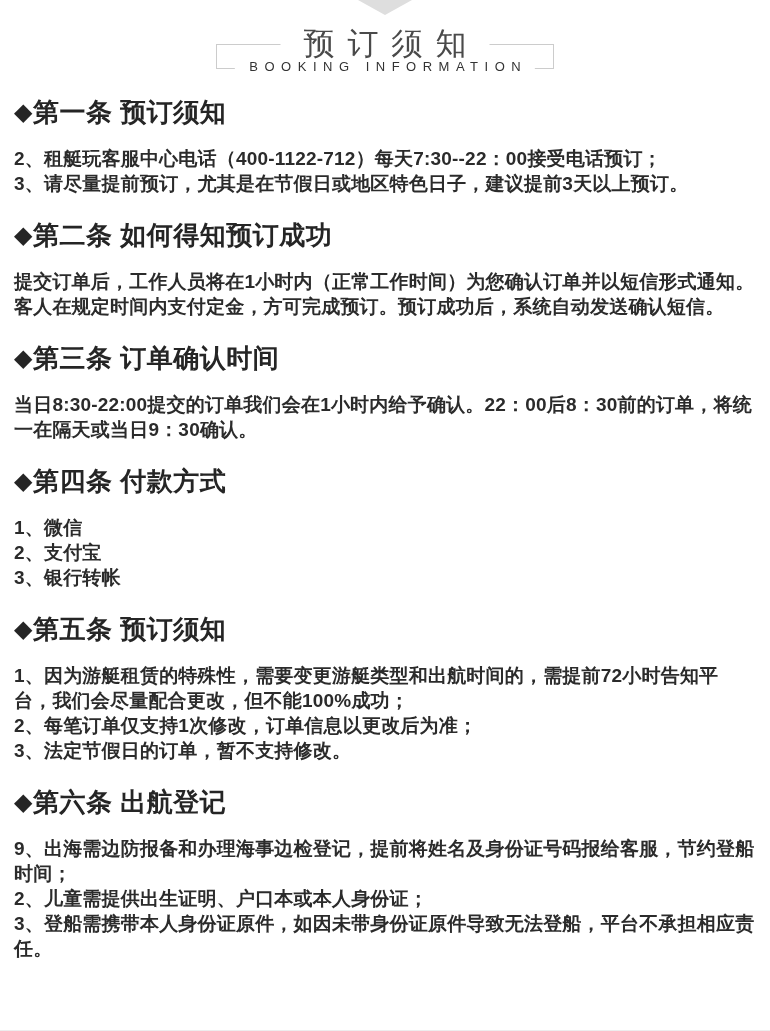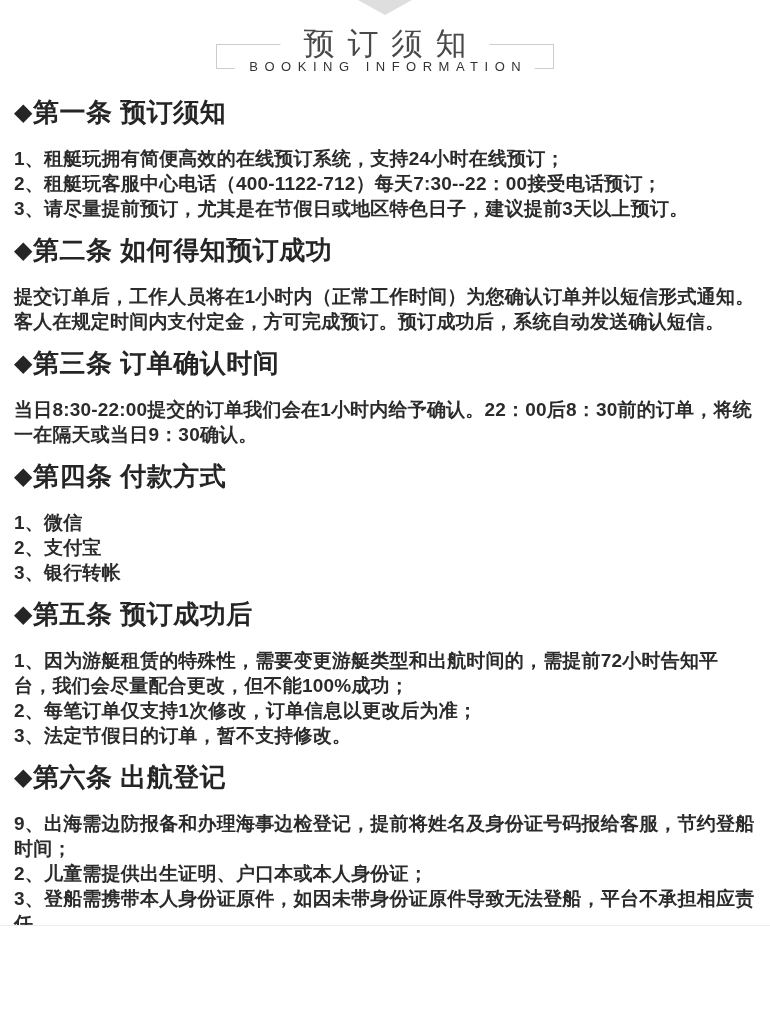--- a/index.html
+++ b/index.html
@@ -10,21 +10,21 @@
     --subtitle-text: #333333;
     --box-border: #cccccc;
     --arrow: #dedede;
   }
   * { margin: 0; padding: 0; box-sizing: border-box; }
   html, body { background: var(--bg); }
   body { font-family: "Liberation Sans", "DejaVu Sans", sans-serif; }
   .page {
     position: relative;
     width: 770px;
-    height: 926px;
+    height: 1031px;
     margin: 0 auto;
     background: var(--bg);
     overflow: hidden;
     border-bottom: 1px solid #ededed;
   }
   
   .top-arrow {
     width: 0;
     height: 0;
     margin: 0 auto;
@@ -66,21 +66,21 @@
     line-height: 14px;
     letter-spacing: 6.5px;
     text-indent: 6.5px;
     color: var(--subtitle-text);
     font-weight: 400;
     white-space: nowrap;
   }
   .content {
     padding: 28px 14px 0;
   }
-  .section + .section { margin-top: 14px; }
+  .section + .section { margin-top: 24px; }
   .section-heading {
     font-size: 26px;
     line-height: 30px;
     font-weight: 700;
     color: var(--heading-text);
     margin-bottom: 19px;
     letter-spacing: 0.5px;
   }
   .diamond { font-size: 24px; vertical-align: 1px; }
   .section-paragraph {
@@ -98,40 +98,39 @@
   <div class="top-arrow"></div>
 
   <div class="header-box">
     <div class="header-title">预订须知</div>
     <div class="header-subtitle">BOOKING INFORMATION</div>
   </div>
 
   <div class="content" id="sections">
       <section class="section">
         <h2 class="section-heading"><span class="diamond">◆</span><span>第一条 预订须知</span></h2>
-        <p class="section-paragraph">1、租艇玩拥有简便高效的在线预订系统，支持24小时在线预订；</p>
         <p class="section-paragraph">2、租艇玩客服中心电话（400-1122-712）每天7:30--22：00接受电话预订；</p>
         <p class="section-paragraph">3、请尽量提前预订，尤其是在节假日或地区特色日子，建议提前3天以上预订。</p>
       </section>
       <section class="section">
         <h2 class="section-heading"><span class="diamond">◆</span><span>第二条 如何得知预订成功</span></h2>
         <p class="section-paragraph">提交订单后，工作人员将在1小时内（正常工作时间）为您确认订单并以短信形式通知。客人在规定时间内支付定金，方可完成预订。预订成功后，系统自动发送确认短信。</p>
       </section>
       <section class="section">
         <h2 class="section-heading"><span class="diamond">◆</span><span>第三条 订单确认时间</span></h2>
         <p class="section-paragraph">当日8:30-22:00提交的订单我们会在1小时内给予确认。22：00后8：30前的订单，将统一在隔天或当日9：30确认。</p>
       </section>
       <section class="section">
         <h2 class="section-heading"><span class="diamond">◆</span><span>第四条 付款方式</span></h2>
         <p class="section-paragraph">1、微信</p>
         <p class="section-paragraph">2、支付宝</p>
         <p class="section-paragraph">3、银行转帐</p>
       </section>
       <section class="section">
-        <h2 class="section-heading"><span class="diamond">◆</span><span>第五条 预订成功后</span></h2>
+        <h2 class="section-heading"><span class="diamond">◆</span><span>第五条 预订须知</span></h2>
         <p class="section-paragraph">1、因为游艇租赁的特殊性，需要变更游艇类型和出航时间的，需提前72小时告知平台，我们会尽量配合更改，但不能100%成功；</p>
         <p class="section-paragraph">2、每笔订单仅支持1次修改，订单信息以更改后为准；</p>
         <p class="section-paragraph">3、法定节假日的订单，暂不支持修改。</p>
       </section>
       <section class="section">
         <h2 class="section-heading"><span class="diamond">◆</span><span>第六条 出航登记</span></h2>
         <p class="section-paragraph">9、出海需边防报备和办理海事边检登记，提前将姓名及身份证号码报给客服，节约登船时间；</p>
         <p class="section-paragraph">2、儿童需提供出生证明、户口本或本人身份证；</p>
         <p class="section-paragraph">3、登船需携带本人身份证原件，如因未带身份证原件导致无法登船，平台不承担相应责任。</p>
       </section>

